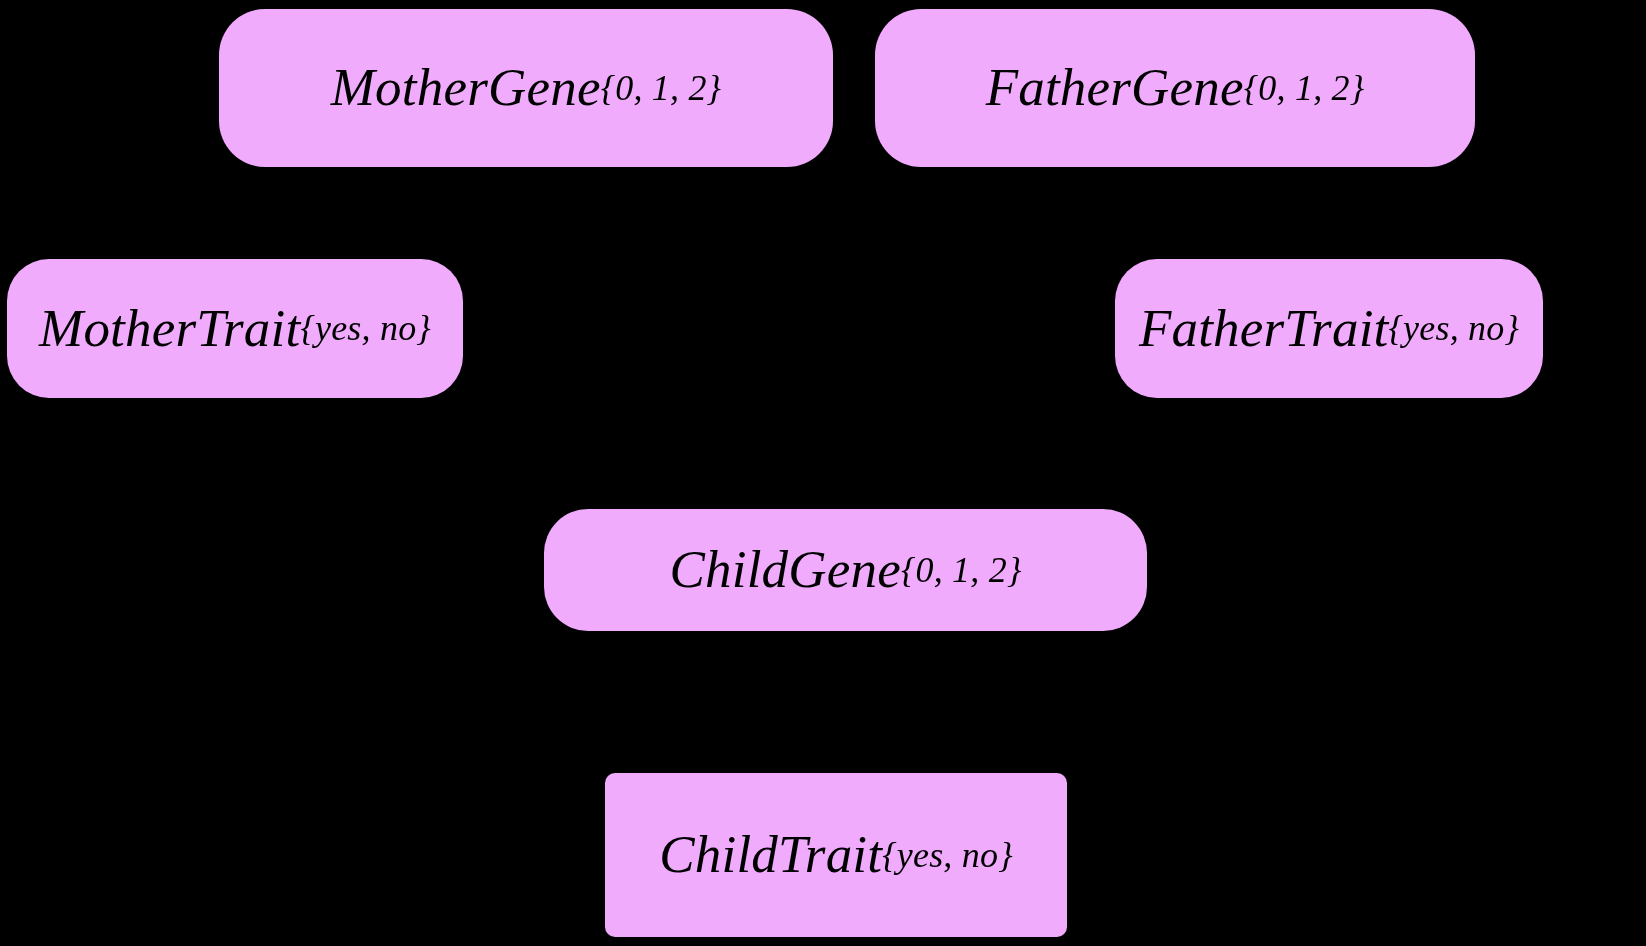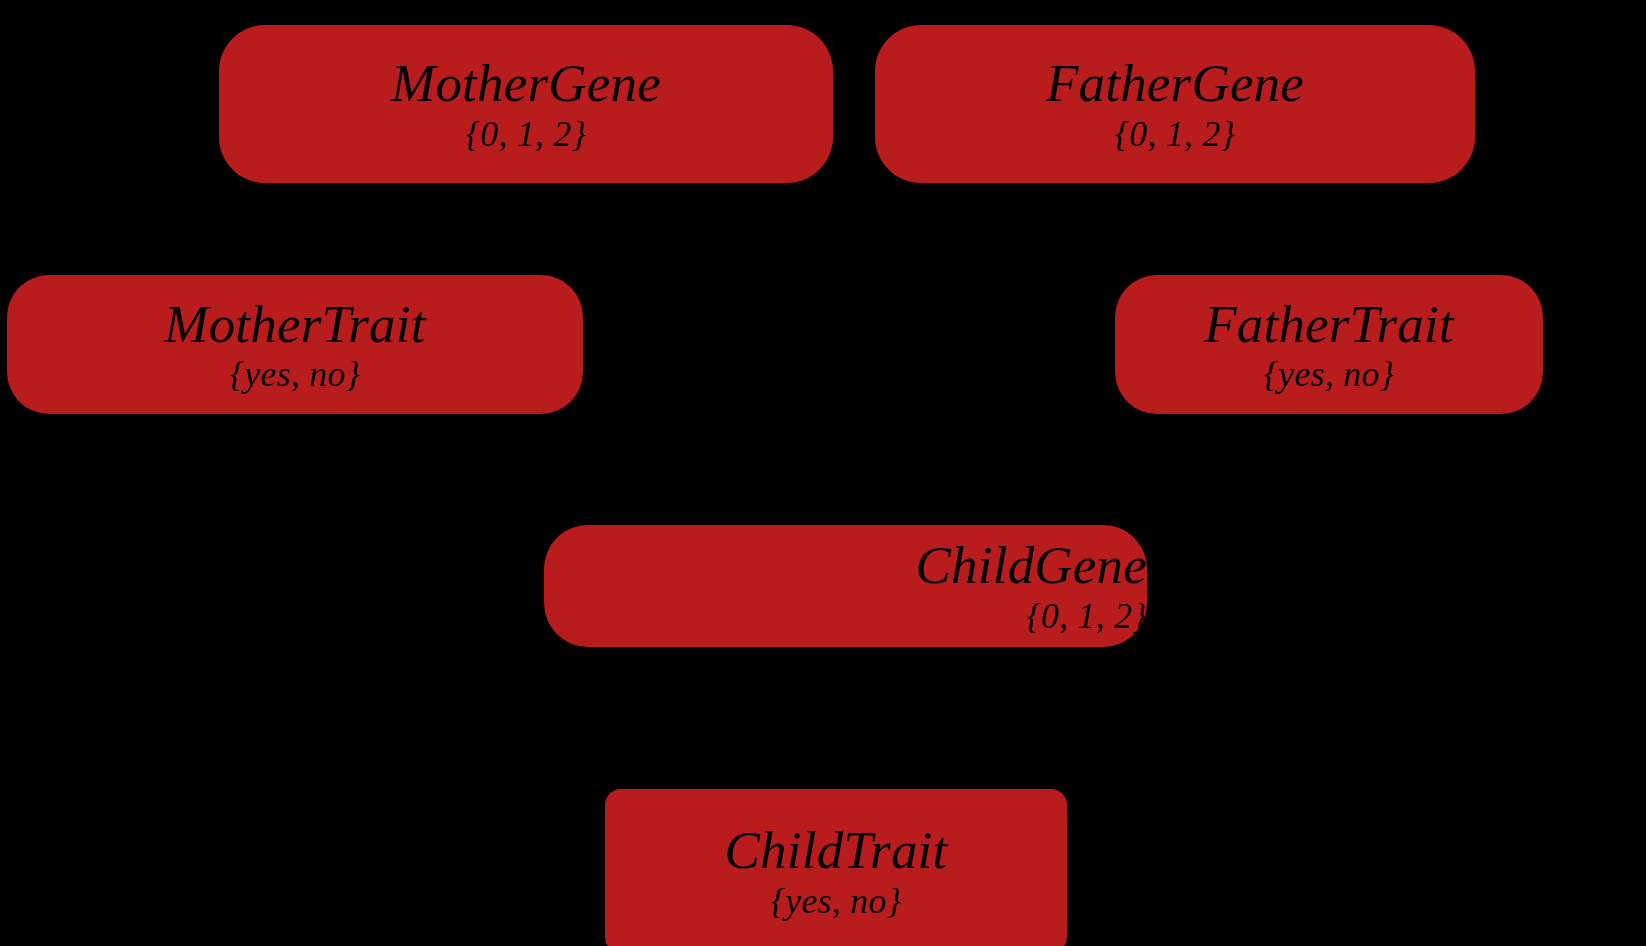--- a/index.html
+++ b/index.html
@@ -11,57 +11,55 @@
   #canvas {
     position: relative;
     width: 1646px;
     height: 946px;
     background: #000000;
     overflow: hidden;
     font-family: "Liberation Serif", "DejaVu Serif", serif;
   }
   .node {
     position: absolute;
-    background: #b91c1c;
+    background: #f0abfc;
     border-radius: 46px;
     display: flex;
-    flex-direction: column;
     align-items: center;
     justify-content: center;
     box-sizing: border-box;
     color: #000000;
     font-style: italic;
     line-height: 1.12;
     text-align: center;
     overflow: hidden;
-    margin-top: 16px;
   }
   .node .node-name {
     font-size: 53px;
     letter-spacing: 0.2px;
     white-space: nowrap;
   }
   .node .node-domain {
     font-size: 36px;
     letter-spacing: 0.2px;
     white-space: nowrap;
   }
 
   
   #node-mother-gene  { left: 219px; top: 9px;   width: 614px; height: 158px; }
   #node-father-gene  { left: 875px; top: 9px;   width: 600px; height: 158px; align-items: center; }
-  #node-mother-trait { left: 7px;   top: 259px; width: 576px; height: 139px; }
+  #node-mother-trait { left: 7px;   top: 259px; width: 456px; height: 139px; }
   #node-father-trait { left: 1115px;top: 259px; width: 428px; height: 139px; }
-  #node-child-gene   { left: 544px; top: 509px; width: 603px; height: 122px; align-items: flex-end; }
+  #node-child-gene   { left: 544px; top: 509px; width: 603px; height: 122px; }
   #node-child-trait  { left: 605px; top: 773px; width: 462px; height: 164px; }
 
   
   #node-mother-trait, #node-father-trait { border-radius: 42px; }
   #node-child-gene { border-radius: 44px; }
-  #node-child-trait { border-radius: 16px; }
+  #node-child-trait { border-radius: 10px; }
 </style>
 </head>
 <body>
 
 <div id="canvas">
 
   <div class="node" id="node-mother-gene">
     <div class="node-name">MotherGene</div>
     <div class="node-domain">{0, 1, 2}</div>
   </div>

